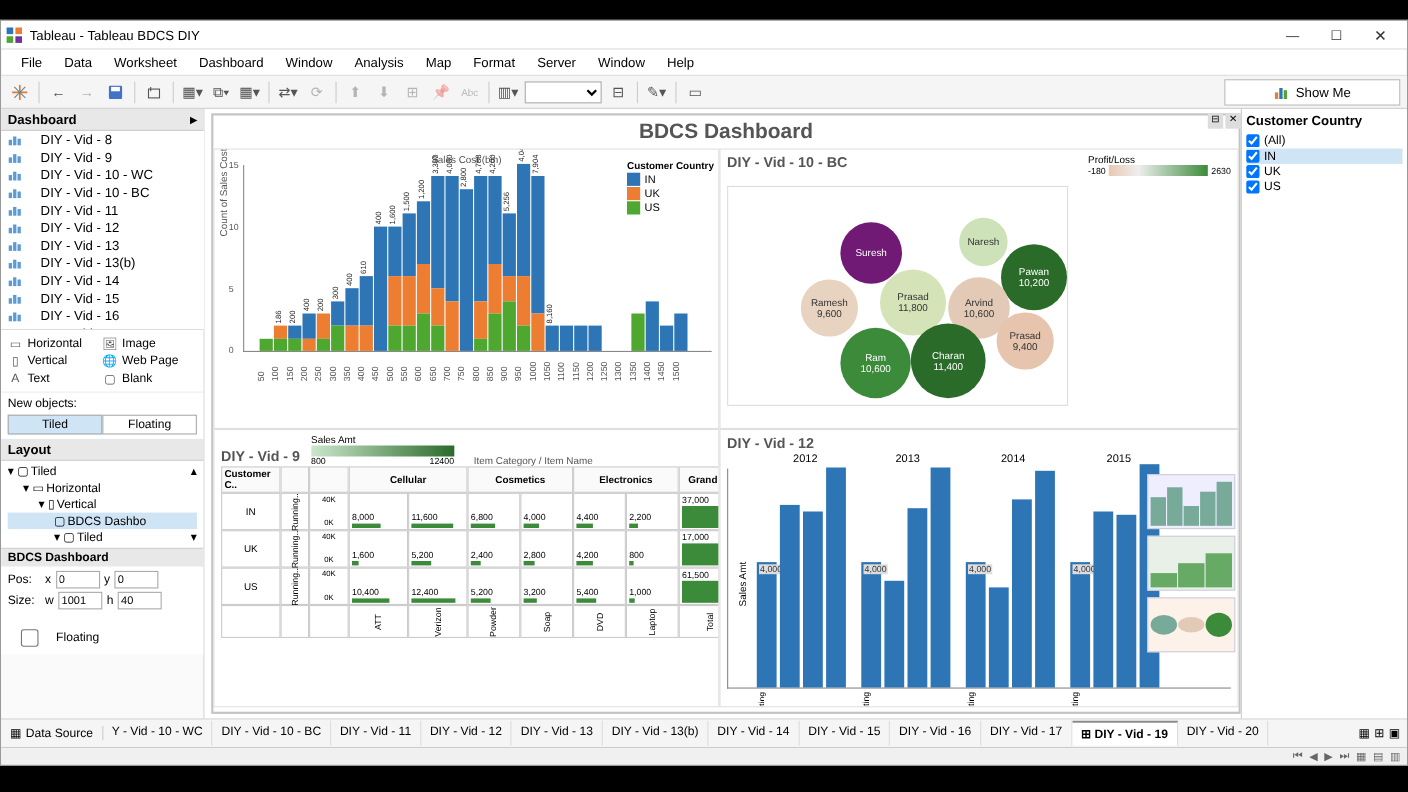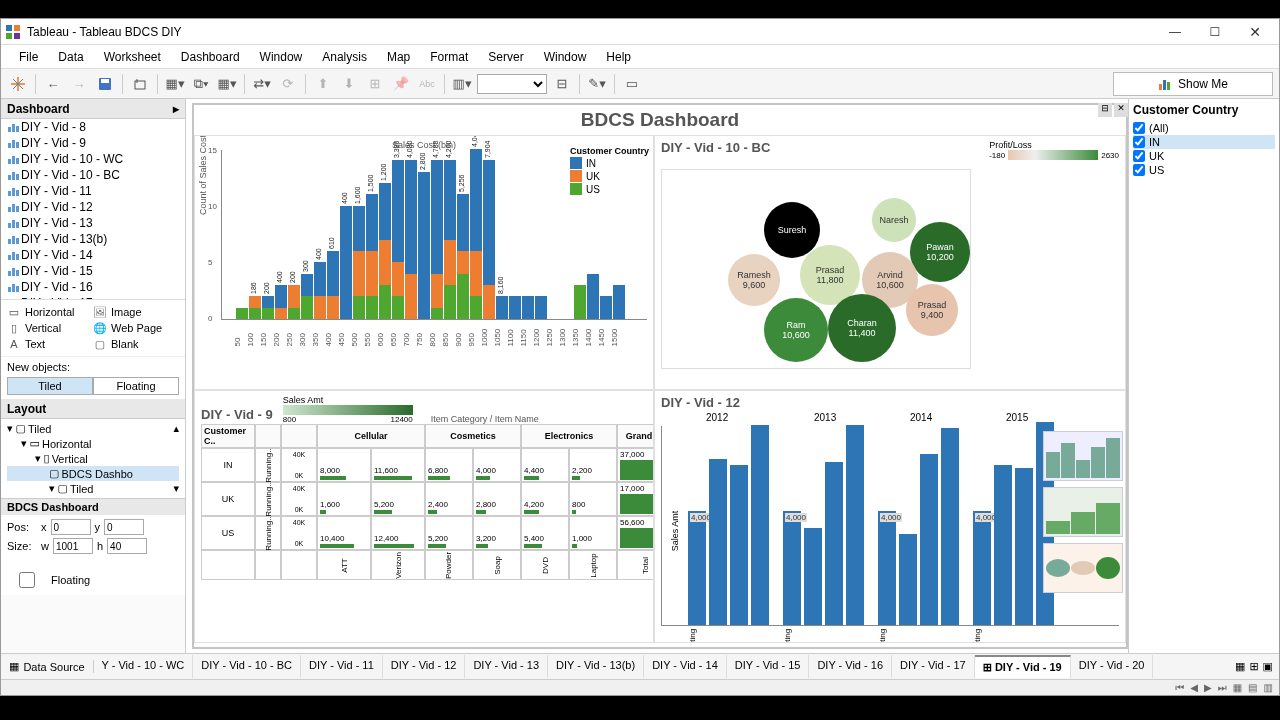--- a/index.html
+++ b/index.html
@@ -15,21 +15,21 @@
 .toolbar { height:30px; display:flex; align-items:center; padding:0 6px; gap:4px; border-bottom:1px solid #ccc; background:#f5f5f5; }
 .tbtn { width:22px; height:22px; display:flex; align-items:center; justify-content:center; font-size:13px; color:#555; border-radius:2px; }
 .tbtn.sep { width:1px; height:20px; background:#ccc; margin:0 2px; }
 .tcombo { width:70px; height:20px; border:1px solid #aaa; background:#fff; font-size:10px; }
 .showme { margin-left:auto; width:160px; height:24px; border:1px solid #bbb; background:#fff; display:flex; align-items:center; justify-content:center; gap:6px; font-size:12px; }
 .main { display:flex; height:calc(100% - 26px - 24px - 30px - 26px - 16px); }
 .sidebar { width:185px; border-right:1px solid #ccc; display:flex; flex-direction:column; background:#fafafa; font-size:12px; overflow:hidden; }
 .panehdr { height:20px; background:#e8e8e8; display:flex; align-items:center; padding:0 6px; font-weight:bold; font-size:12px; border-bottom:1px solid #ccc; }
 .panehdr .spacer{flex:1}
 .wslist { height:180px; overflow-y:auto; background:#fff; }
-.wslist .row { display:flex; align-items:center; padding:1px 6px; gap:0; }
+.wslist .row { display:flex; align-items:center; padding:1px 6px; gap:16px; }
 .wslist .row .mini { width:14px; height:12px; display:inline-flex; }
 .wslist .row .mini svg{width:14px;height:12px}
 .objgrid { display:flex; flex-wrap:wrap; padding:4px 6px; background:#fff; border-top:1px solid #ddd; }
 .objgrid .oi { width:50%; display:flex; align-items:center; gap:4px; padding:2px 0; font-size:11px; }
 .objgrid .oi .oic{width:14px;height:12px;display:flex;align-items:center;justify-content:center;font-size:11px;color:#555}
 .newobj { padding:4px 6px; font-size:11px; background:#fff; border-top:1px solid #eee; }
 .toggle { display:flex; margin-top:4px; }
 .toggle div { flex:1; border:1px solid #aaa; text-align:center; padding:2px 0; background:#fff; font-size:11px; }
 .toggle div.active { background:#cfe4f5; }
 .tree { padding:2px 6px; font-size:11px; background:#fff; }
@@ -642,21 +642,21 @@
             <div class="ctitle">DIY - Vid - 10 - BC</div>
             <div style="position:absolute;right:6px;top:4px;font-size:9px">
               <div>Profit/Loss</div>
               <div style="display:flex;align-items:center;gap:3px;font-size:8px">
                 <span>-180</span>
                 <div class="gradient"></div>
                 <span>2630</span>
               </div>
             </div>
             <div id="bubbles" style="position:relative;width:310px;height:200px;border:1px solid #ddd;margin-top:14px">
-                <div class="bub" style="height: 56px; width: 56px; left: 102px; top: 32px; background: #000000; color: rgb(255, 255, 255);">
+                <div class="bub" style="height: 56px; width: 56px; left: 102px; top: 32px; background: #701a75; color: rgb(255, 255, 255);">
                   <div>Suresh</div>
                 </div>
                 <div class="bub" style="height: 44px; width: 44px; left: 210px; top: 28px; background: rgb(205, 226, 184); color: rgb(51, 51, 51);">
                   <div>Naresh</div>
                 </div>
                 <div class="bub" style="height: 60px; width: 60px; left: 248px; top: 52px; background: rgb(42, 107, 42); color: rgb(255, 255, 255);">
                   <div>Pawan</div>
                   <div>10,200</div>
                 </div>
                 <div class="bub" style="height: 52px; width: 52px; left: 66px; top: 84px; background: rgb(232, 211, 192); color: rgb(51, 51, 51);">
@@ -805,21 +805,21 @@
                 </div>
                 <div class="spark">
                   <div class="val">5,400</div>
                   <div class="bar" style="width:18px"></div>
                 </div>
                 <div class="spark">
                   <div class="val">1,000</div>
                   <div class="bar" style="width:5px"></div>
                 </div>
                 <div class="spark">
-                  <div class="val">56,600</div>
+                  <div class="val">61,500</div>
                   <div class="bar gt" style="width:40px;height:22px"></div>
                 </div>
                 <div style="height: 30px;">
                   <span class="rlab" style="font-size:8px"></span>
                 </div>
                 <div style="height: 30px;">
                   <span class="rlab" style="font-size:8px"></span>
                 </div>
                 <div style="height: 30px;">
                   <span class="rlab" style="font-size:8px"></span>
@@ -855,21 +855,21 @@
               <div class="deptchart" id="deptchart">
 
               <div class="dbar" style="height: 114.286px;">
                     <div class="dl">4,000</div>
                     <div class="xl">Accounting</div>
                   </div>
                   <div class="dbar" style="height: 165.714px;"></div>
                   <div class="dbar" style="height: 160px;"></div>
                   <div class="dbar" style="height: 200px;"></div>
                   <div style="width: 8px;"></div>
-                  <div class="yearlab" style="left: 44px; text-align: center;">2012</div>
+                  <div class="yearlab" style="left: 59px; text-align: center;">2012</div>
                   <div class="dbar" style="height: 114.286px;">
                     <div class="dl">4,000</div>
                     <div class="xl">Accounting</div>
                   </div>
                   <div class="dbar" style="height: 97.1429px;"></div>
                   <div class="dbar" style="height: 162.857px;"></div>
                   <div class="dbar" style="height: 200px;"></div>
                   <div style="width: 8px;"></div>
                   <div class="yearlab" style="left: 152px;">2013</div>
                   <div class="dbar" style="height: 114.286px;">

